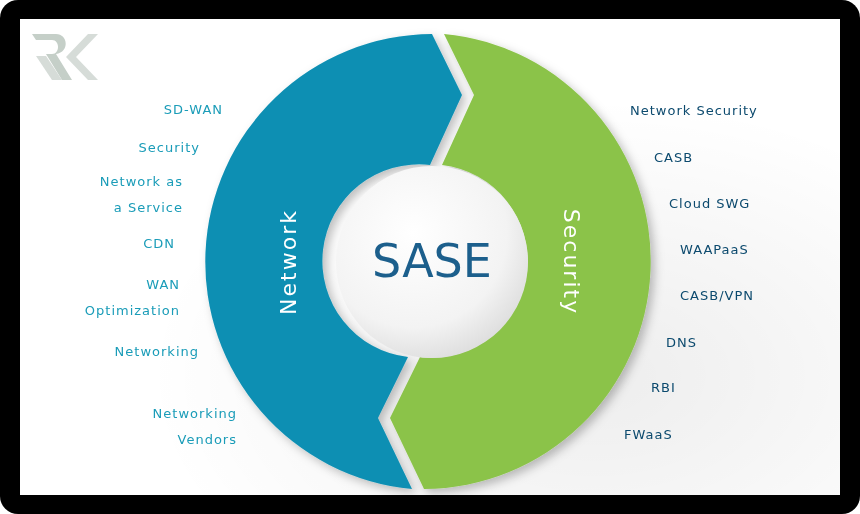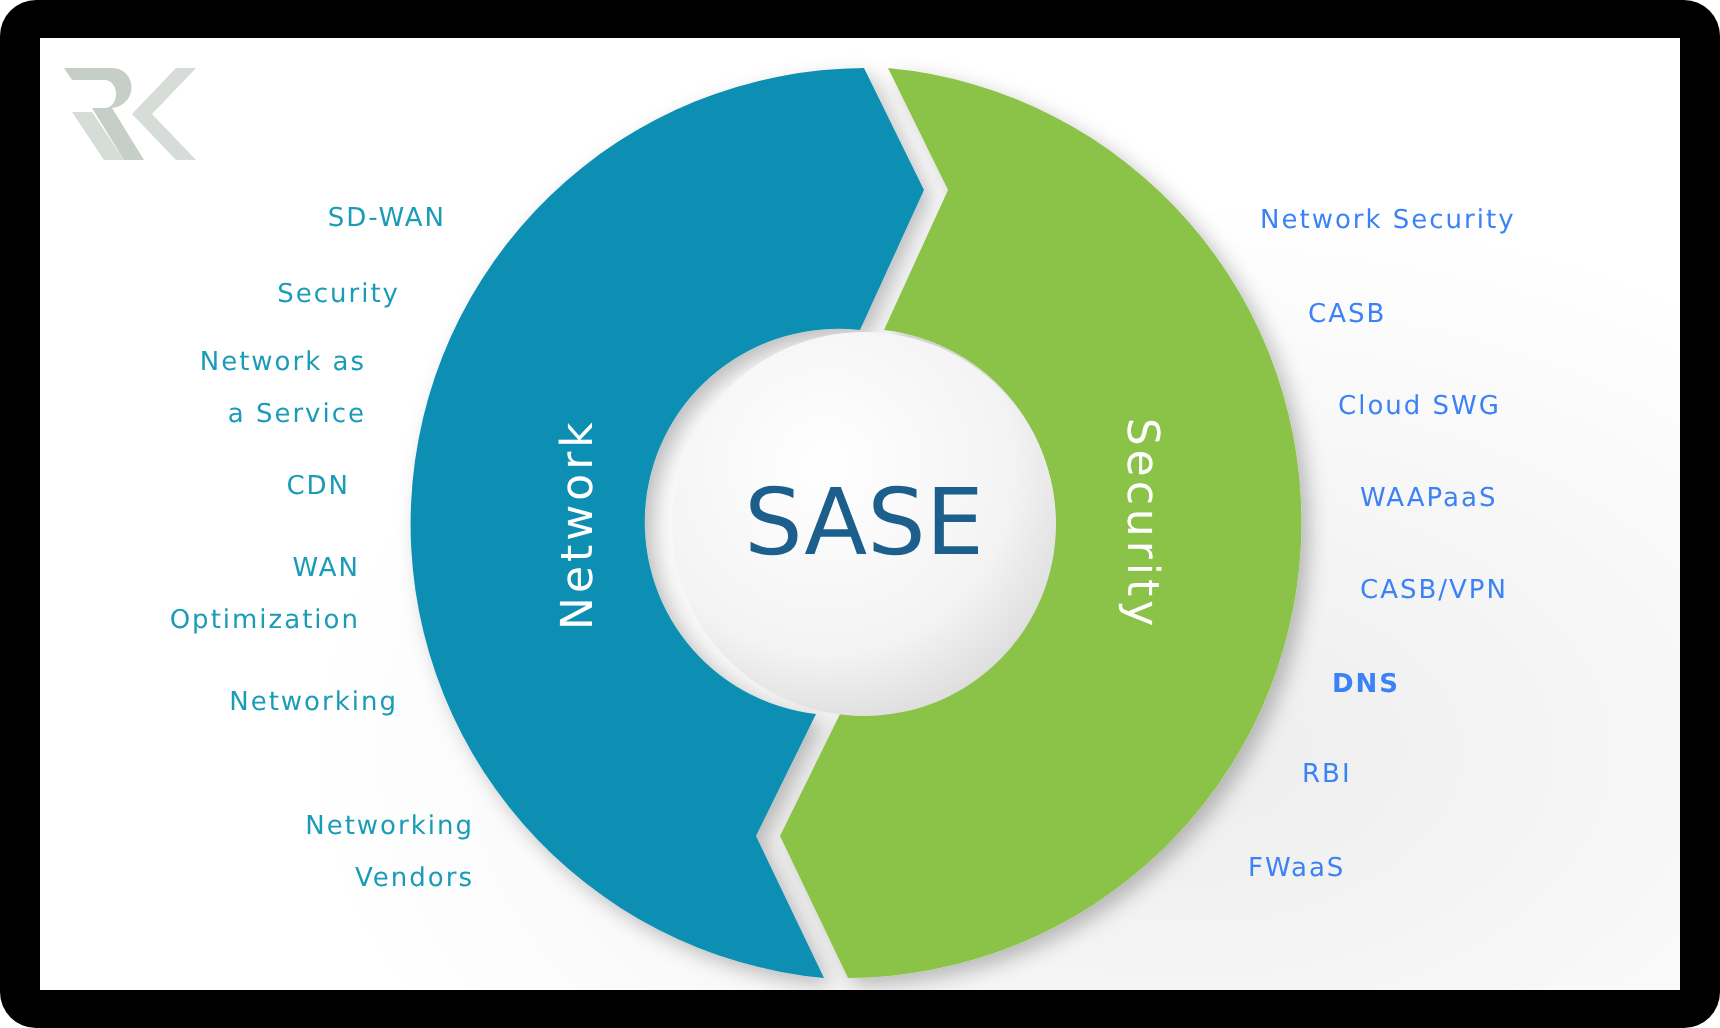--- a/index.html
+++ b/index.html
@@ -5,21 +5,21 @@
   html, body { margin:0; padding:0; }
   body { width:860px; height:514px; background:#ffffff; position:relative; overflow:hidden; font-family:"DejaVu Sans", sans-serif; }
   .frame { position:absolute; left:0; top:0; width:860px; height:514px; background:#000; border-radius:18px; }
   .panel { position:absolute; left:20px; top:19px; width:820px; height:476px; background:#ffffff; overflow:hidden; }
   .panel-shade { position:absolute; left:0; top:0; width:820px; height:476px;
     background: radial-gradient(ellipse at 70% 75%, rgba(0,0,0,0.07) 0%, rgba(0,0,0,0) 55%); }
   .logo { position:absolute; left:12px; top:15px; width:66px; height:46px; }
   .diagram { position:absolute; left:0; top:0; }
   .lbl { position:absolute; font-size:13px; letter-spacing:1px; line-height:26px; white-space:nowrap; }
   .left { color:#1a9cb8; text-align:right; }
-  .right { color:#3b82f6; text-align:left; }
+  .right { color:#0c4a6e; text-align:left; }
 </style>
 </head>
 <body>
 
 <div class="frame"></div>
 <div class="panel">
   <div class="panel-shade"></div>
 
   <svg class="logo" viewBox="0 0 66 46">
     <path d="M0 0 H24 C36 0 38 18 24 20 L40 46 H30 L14 20 H20 C28 20 28 6 20 6 H4 Z" fill="#c5cfc8"></path>
@@ -63,16 +63,16 @@
   <div class="lbl left" style="right:665px; top:212px;"><span>CDN</span></div>
   <div class="lbl left" style="right:660px; top:253px;"><span>WAN</span><br><span>Optimization</span></div>
   <div class="lbl left" style="right:641px; top:320px;"><span>Networking</span><br></div>
   <div class="lbl left" style="right:603px; top:382px;"><span>Networking</span><br><span>Vendors</span></div>
 
   <div class="lbl right" style="left:610px; top:79px;">Network Security</div>
   <div class="lbl right" style="left:634px; top:126px;">CASB</div>
   <div class="lbl right" style="left:649px; top:172px;">Cloud SWG</div>
   <div class="lbl right" style="left:660px; top:218px;">WAAPaaS</div>
   <div class="lbl right" style="left:660px; top:264px;">CASB/VPN</div>
-  <div class="lbl right" style="left:646px; top:311px;font-weight:bold;">DNS</div>
+  <div class="lbl right" style="left:646px; top:311px;">DNS</div>
   <div class="lbl right" style="left:631px; top:356px;">RBI</div>
   <div class="lbl right" style="left:604px; top:403px;">FWaaS</div>
 </div>
 
 </body></html>

